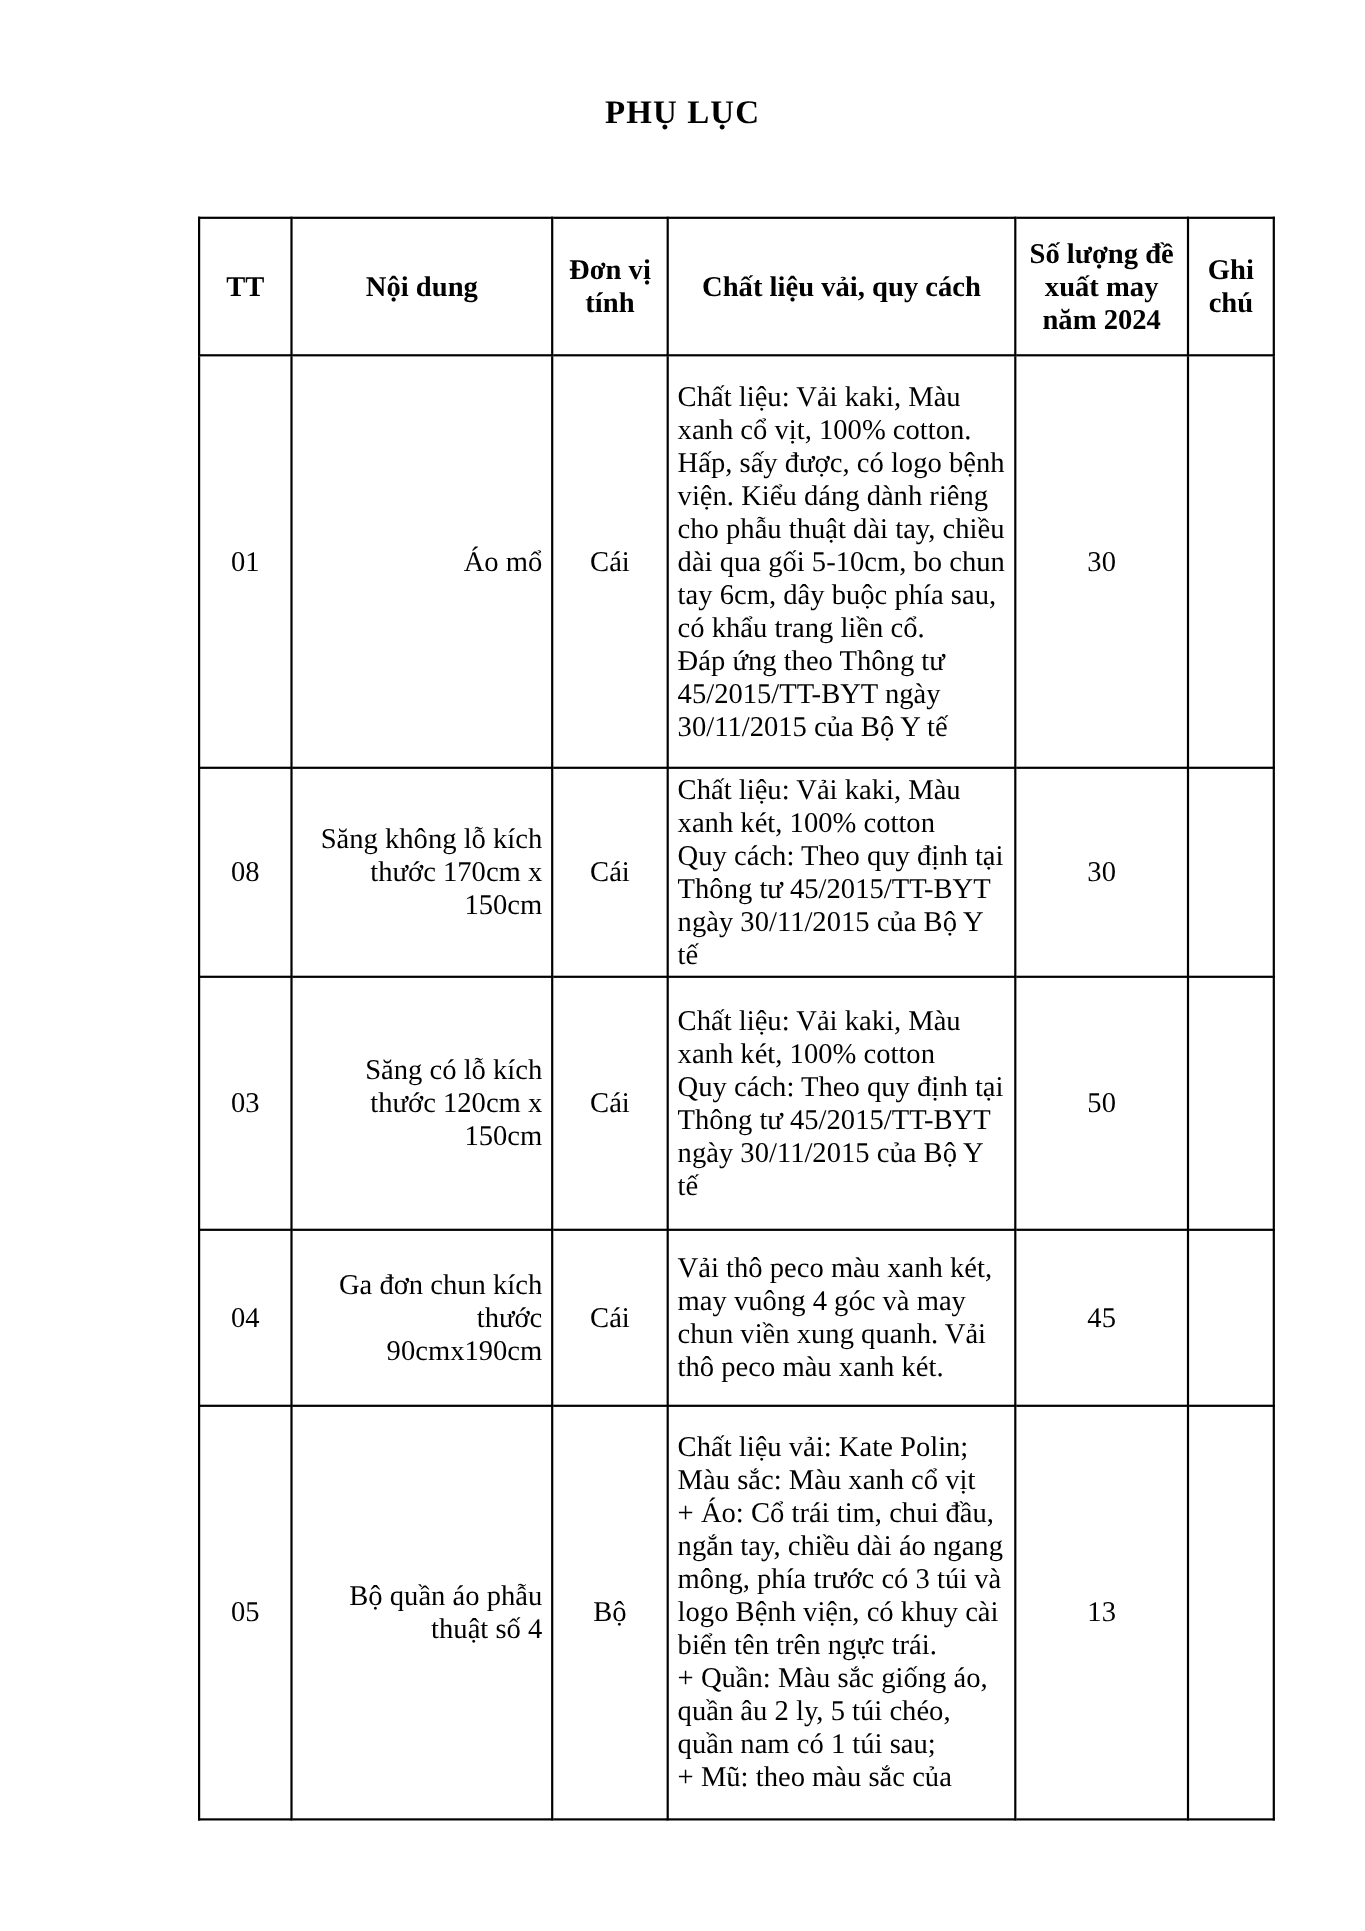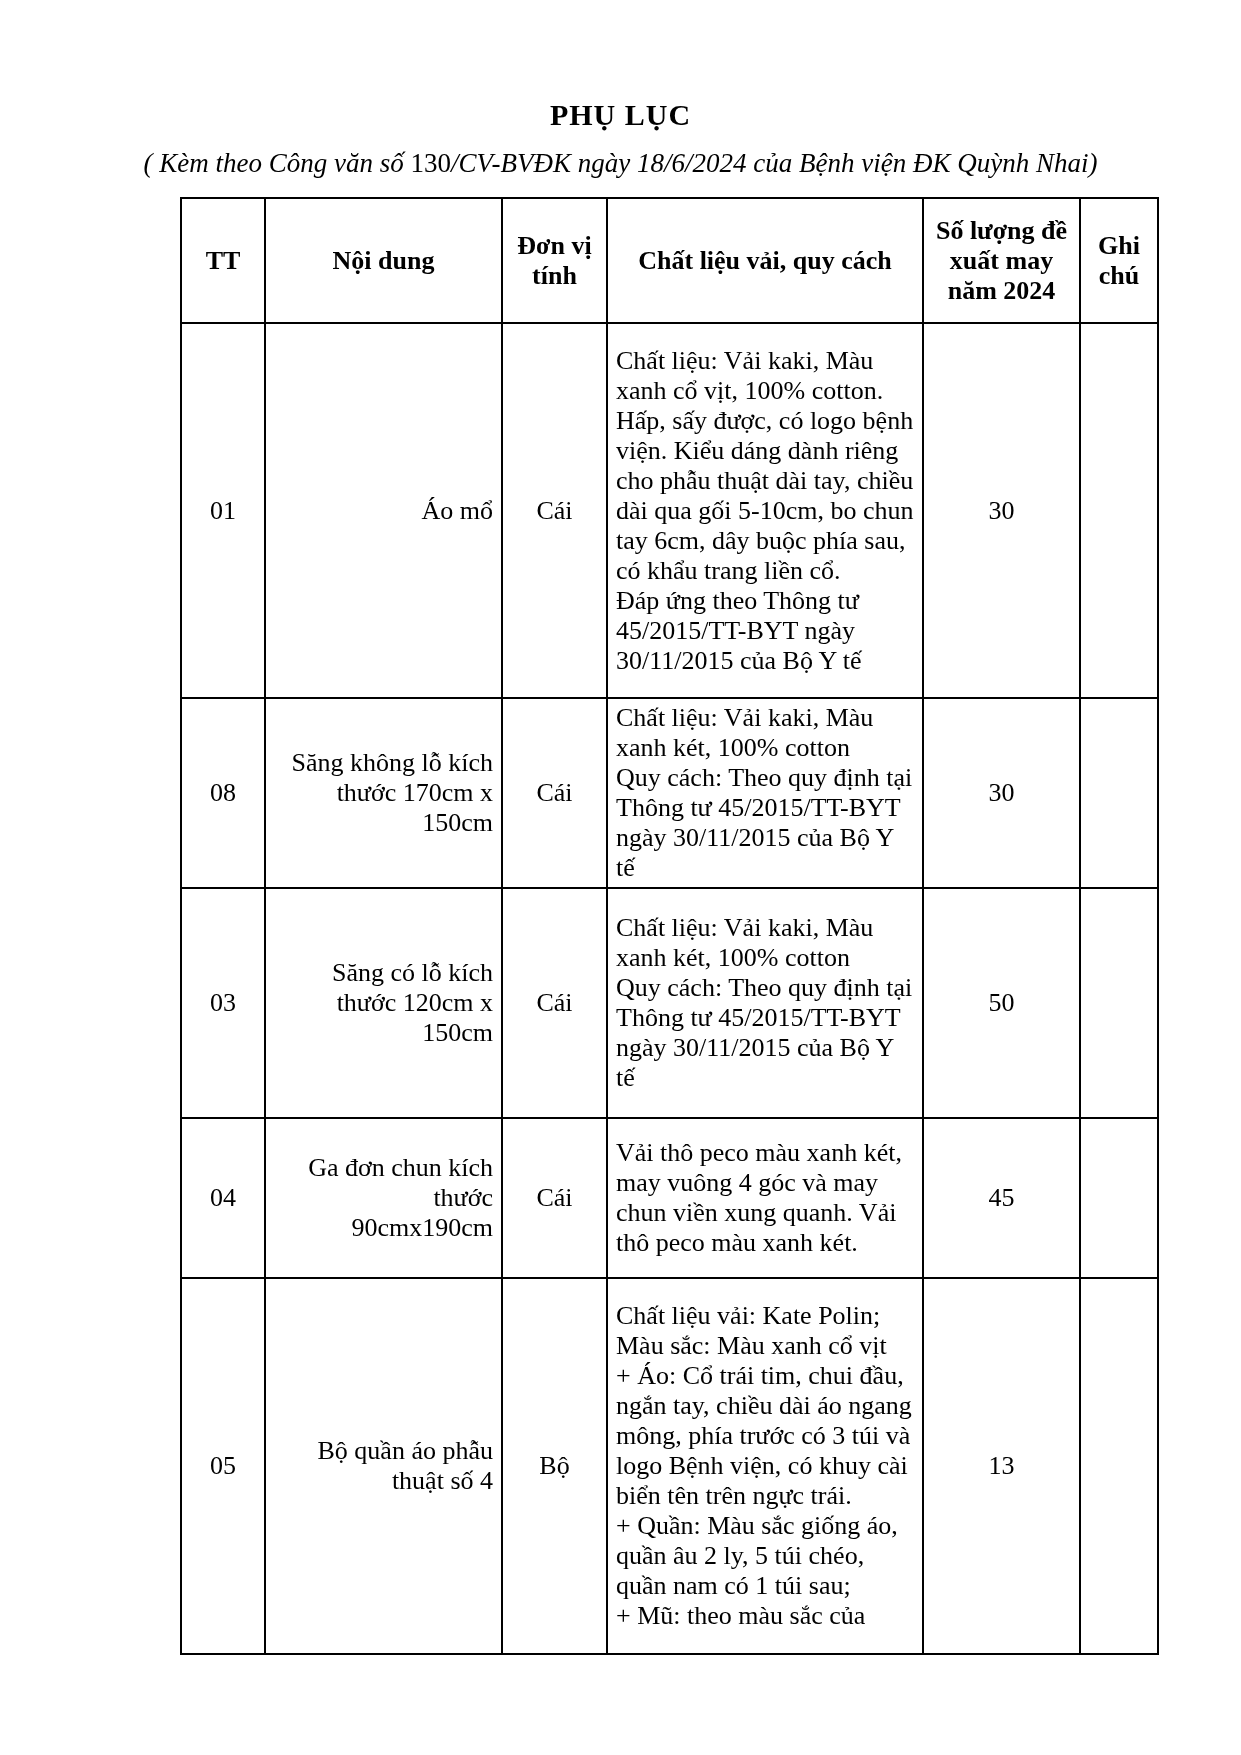--- a/index.html
+++ b/index.html
@@ -10,21 +10,21 @@
     font-family: "Liberation Serif", "DejaVu Serif", serif;
   }
   .page {
     position: relative;
     width: 1241px;
     height: 1755px;
     background: #ffffff;
     overflow: hidden;
   }
   .doc-title {
-    margin: 16px;
+    margin: 4px;
     padding-top: 82px;
     text-align: center;
     font-size: 30px;
     font-weight: bold;
     line-height: 1.1;
     letter-spacing: 1px;
   }
   .doc-subtitle {
     margin: 6px 0 0 0;
     text-align: center;
@@ -86,21 +86,20 @@
   tr.row-4      { height: 160px; }
   tr.row-5      { height: 376px; }
 </style>
 </head>
 <body>
 
 <div class="page">
 
   <h1 class="doc-title">PHỤ LỤC</h1>
 
-  <p class="doc-subtitle"><span>( Kèm theo Công văn số </span><span class="upright">130</span><span>/CV-BVĐK ngày 18/6/2024 của Bệnh viện ĐK Quỳnh Nhai)</span></p>
 
   <table class="main-table">
     <colgroup>
       <col style="width:84px">
       <col style="width:237px">
       <col style="width:105px">
       <col style="width:316px">
       <col style="width:157px">
       <col style="width:78px">
     </colgroup>

